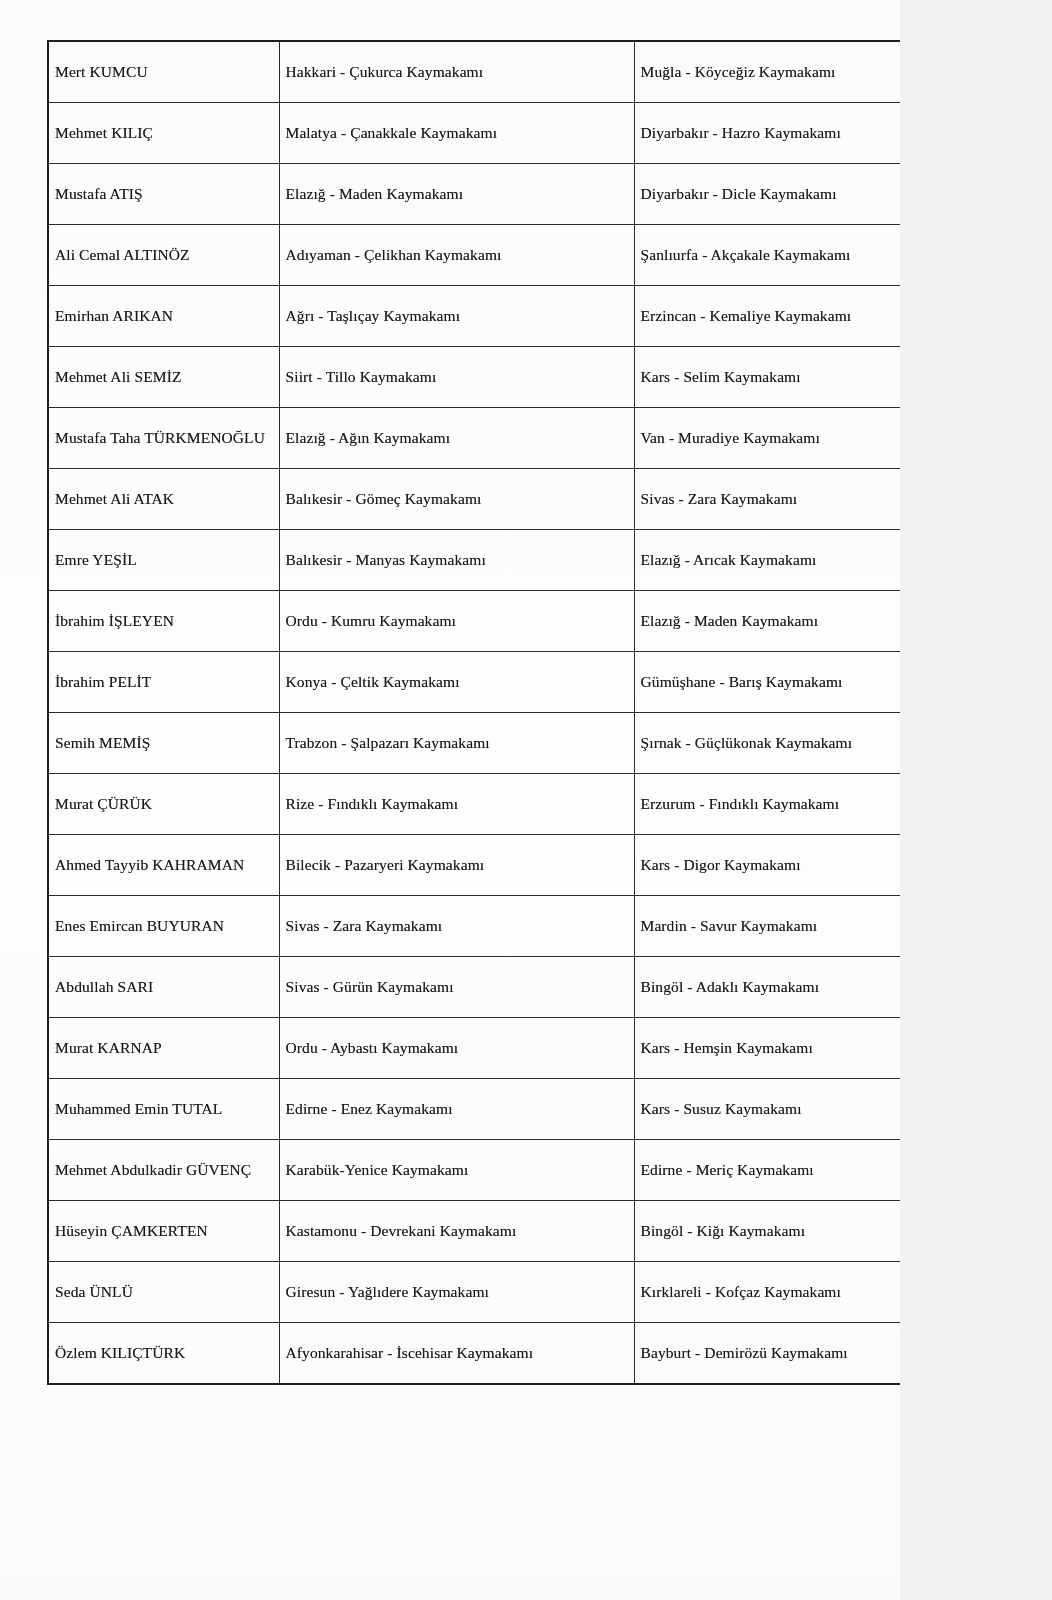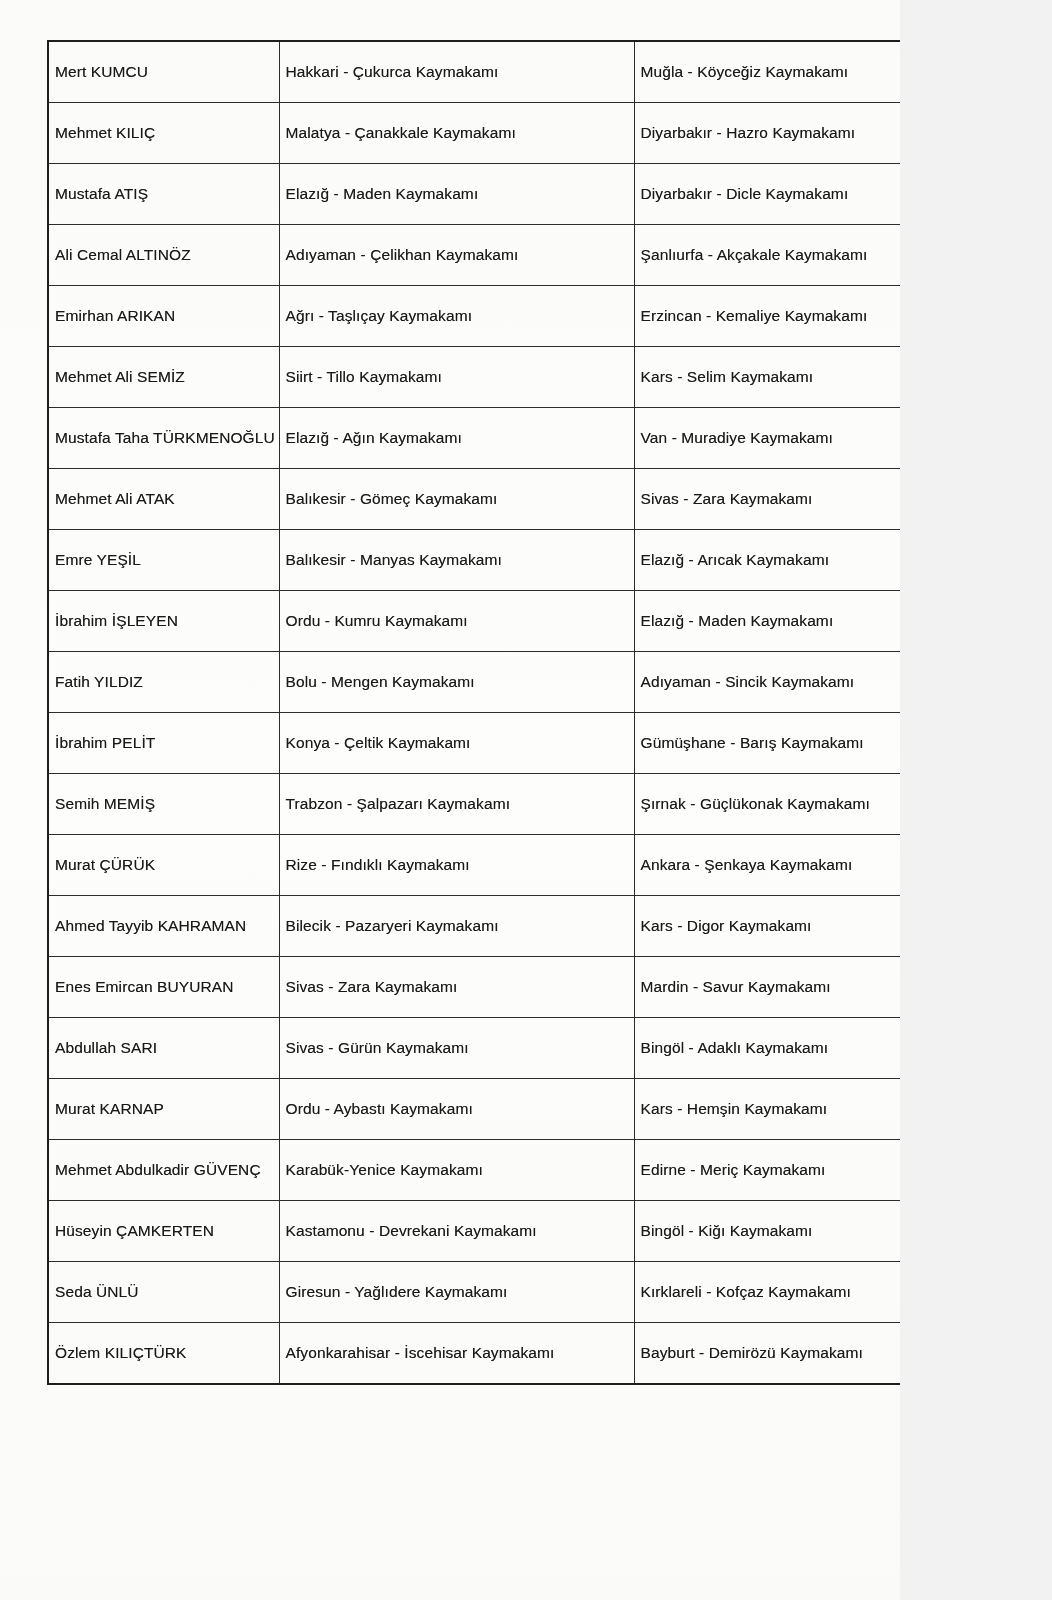--- a/index.html
+++ b/index.html
@@ -6,21 +6,21 @@
     margin: 0;
     padding: 0;
     background: #f2f2f2;
   }
   .page {
     position: relative;
     width: 900px;
     height: 1600px;
     background: linear-gradient(180deg, #fbfbfa 0%, #fdfdfc 50%, #fafaf9 100%);
     overflow: hidden;
-    font-family: Liberation Sans, sans-serif;
+    font-family: Liberation Serif, serif;
   }
   table.doc-table {
     position: absolute;
     left: 47px;
     top: 40px;
     width: 928px;
     border-collapse: collapse;
     table-layout: fixed;
     border: 2.5px solid #1e1e1e;
   }
@@ -107,42 +107,37 @@
     <td>Balıkesir - Manyas Kaymakamı</td>
     <td>Elazığ - Arıcak Kaymakamı</td>
   </tr>
 
   <tr>
     <td>İbrahim İŞLEYEN</td>
     <td>Ordu - Kumru Kaymakamı</td>
     <td>Elazığ - Maden Kaymakamı</td>
   </tr>
 
-  <tr>
-    <td>Fatih YILDIZ</td>
-    <td>Bolu - Mengen Kaymakamı</td>
-    <td>Adıyaman - Sincik Kaymakamı</td>
-  </tr>
 
   <tr>
     <td>İbrahim PELİT</td>
     <td>Konya - Çeltik Kaymakamı</td>
     <td>Gümüşhane - Barış Kaymakamı</td>
   </tr>
 
   <tr>
     <td>Semih MEMİŞ</td>
     <td>Trabzon - Şalpazarı Kaymakamı</td>
     <td>Şırnak - Güçlükonak Kaymakamı</td>
   </tr>
 
   <tr>
     <td>Murat ÇÜRÜK</td>
     <td>Rize - Fındıklı Kaymakamı</td>
-    <td>Ankara - Şenkaya Kaymakamı</td>
+    <td>Erzurum - Fındıklı Kaymakamı</td>
   </tr>
 
   <tr>
     <td>Ahmed Tayyib KAHRAMAN</td>
     <td>Bilecik - Pazaryeri Kaymakamı</td>
     <td>Kars - Digor Kaymakamı</td>
   </tr>
 
   <tr>
     <td>Enes Emircan BUYURAN</td>
@@ -156,20 +151,25 @@
     <td>Bingöl - Adaklı Kaymakamı</td>
   </tr>
 
   <tr>
     <td>Murat KARNAP</td>
     <td>Ordu - Aybastı Kaymakamı</td>
     <td>Kars - Hemşin Kaymakamı</td>
   </tr>
 
 
+  <tr>
+    <td>Muhammed Emin TUTAL</td>
+    <td>Edirne - Enez Kaymakamı</td>
+    <td>Kars - Susuz Kaymakamı</td>
+  </tr>
 
   <tr>
     <td>Mehmet Abdulkadir GÜVENÇ</td>
     <td>Karabük-Yenice Kaymakamı</td>
     <td>Edirne - Meriç Kaymakamı</td>
   </tr>
 
   <tr>
     <td>Hüseyin ÇAMKERTEN</td>
     <td>Kastamonu - Devrekani Kaymakamı</td>

